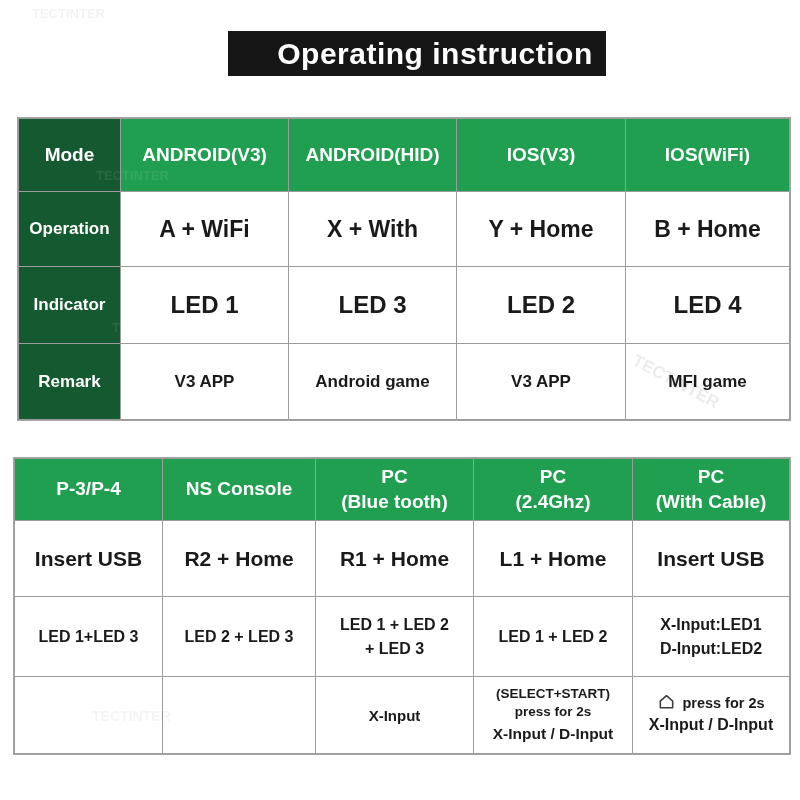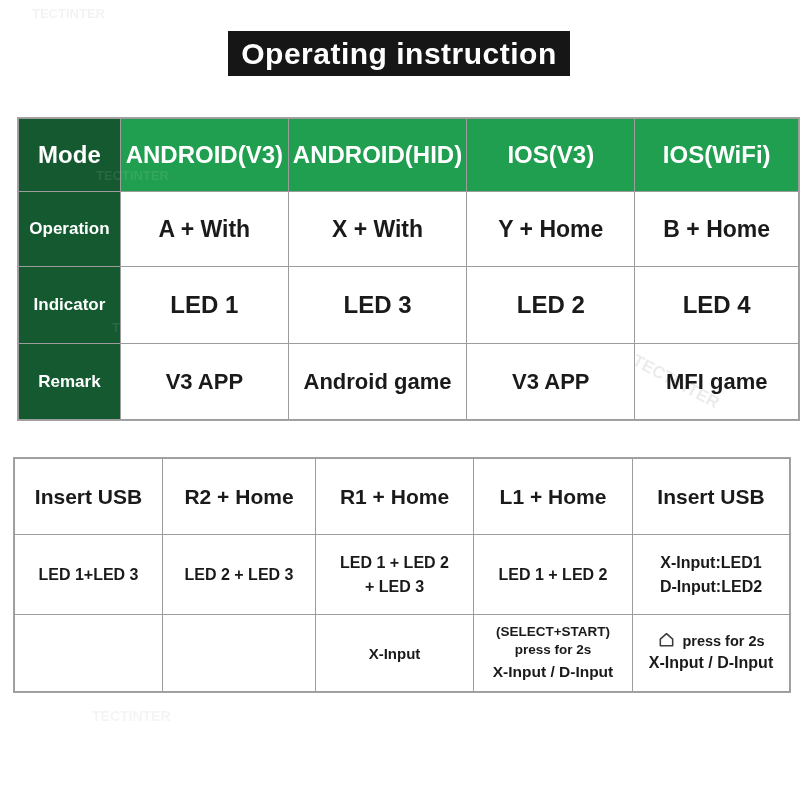--- a/index.html
+++ b/index.html
@@ -5,41 +5,41 @@
   html,body{margin:0;padding:0;}
   body{
     width:800px;height:800px;position:relative;background:#ffffff;
     font-family:"Liberation Sans","DejaVu Sans",sans-serif;
     color:#1a1a1a;overflow:hidden;
   }
   .title-bar{
     position:absolute;left:228px;top:31px;width:342px;height:45px;
     background:var(--title-bg,#161616);color:#fff;
     display:flex;align-items:center;justify-content:center;
-    font-size:30px;font-weight:bold;letter-spacing:.5px;
+    font-size:30px;font-weight:bold;letter-spacing:.5px;padding-left:36px;
   }
   .tbl-wrap{position:absolute;border:1px solid #a3a3a3;background:#fff;}
   .t1-wrap{left:17px;top:117px;}
   .t2-wrap{left:13px;top:457px;}
   table.tbl{border-collapse:collapse;table-layout:fixed;}
   .tbl td,.tbl th{
     border:1px solid #9c9c9c;text-align:center;vertical-align:middle;
     font-weight:bold;padding:2px 4px;overflow:hidden;
   }
   .green{
     background:var(--header-green,#1f9f4f);color:#ffffff;
     border:2px solid #fbfbfb;
   }
   .dark{background:var(--label-green,#14592f);}
   .pre{white-space:pre-line;}
   
-  .t1 tr.r-head{height:73px;}  .t1 tr.r-head th{font-size:24px;margin-left:10px;}
+  .t1 tr.r-head{height:73px;}  .t1 tr.r-head th{font-size:19px;margin-left:10px;}
   .t1 tr.r-op{height:75px;}    .t1 tr.r-op td{font-size:23px;}
   .t1 tr.r-ind{height:77px;}   .t1 tr.r-ind td{font-size:24px;}
-  .t1 tr.r-rem{height:76px;}   .t1 tr.r-rem td{font-size:22px;}
+  .t1 tr.r-rem{height:76px;}   .t1 tr.r-rem td{font-size:17px;}
   .t1 th.row-label{font-size:17px;}
   
   .t2 tr.r-head{height:62px;}  .t2 tr.r-head th{font-size:19px;line-height:1.3;}
   .t2 tr.r1{height:76px;margin-top:10px;}      .t2 tr.r1 td{font-size:21px;}
   .t2 tr.r2{height:80px;}      .t2 tr.r2 td{font-size:16px;line-height:1.5;}
   .t2 tr.r3{height:77px;}      .t2 tr.r3 td{font-size:15px;}
   .small-line{font-size:13.5px;line-height:1.35;display:block;}
   .big-line{font-size:15.5px;line-height:1.5;display:block;}
   .icon-line{display:flex;align-items:center;justify-content:center;gap:6px;font-size:14.5px;}
   .home-svg{display:inline-block;}
@@ -68,21 +68,21 @@
     <tbody>
       <tr class="r-head">
         <th class="green dark">Mode</th>
         <th class="green">ANDROID(V3)</th>
         <th class="green">ANDROID(HID)</th>
         <th class="green">IOS(V3)</th>
         <th class="green">IOS(WiFi)</th>
       </tr>
       <tr class="r-op">
         <th class="green dark row-label">Operation</th>
-        <td>A + With</td>
+        <td>A + WiFi</td>
         <td>X + With</td>
         <td>Y + Home</td>
         <td>B + Home</td>
       </tr>
       <tr class="r-ind">
         <th class="green dark row-label">Indicator</th>
         <td>LED 1</td>
         <td>LED 3</td>
         <td>LED 2</td>
         <td>LED 4</td>
@@ -101,20 +101,30 @@
 <div class="tbl-wrap t2-wrap">
   <table class="tbl t2">
     <colgroup>
       <col style="width:148px">
         <col style="width:153px">
         <col style="width:158px">
       <col style="width:159px">
         <col style="width:157px">
     </colgroup>
     <tbody>
+      <tr class="r-head">
+        <th class="green pre">P-3/P-4</th>
+        <th class="green pre">NS Console</th>
+        <th class="green pre">PC
+(Blue tooth)</th>
+        <th class="green pre">PC
+(2.4Ghz)</th>
+        <th class="green pre">PC
+(With Cable)</th>
+      </tr>
       <tr class="r1">
         <td>Insert USB</td>
         <td>R2 + Home</td>
         <td>R1 + Home</td>
         <td>L1 + Home</td>
         <td>Insert USB</td>
       </tr>
       <tr class="r2">
         <td class="pre">LED 1+LED 3</td>
         <td class="pre">LED 2 + LED 3</td>

